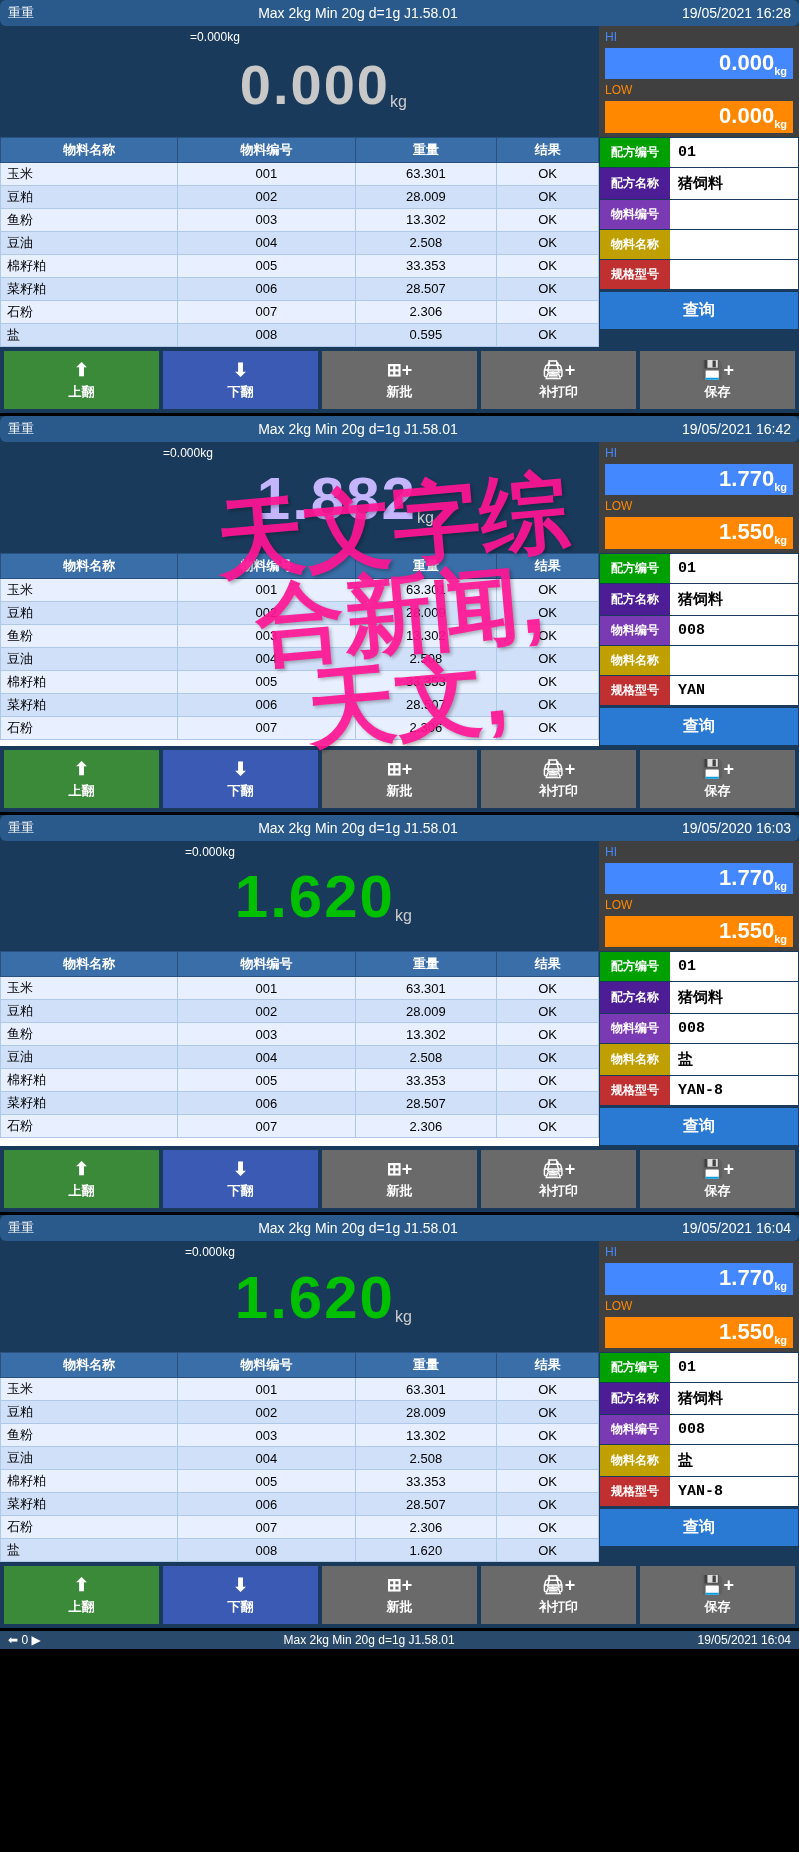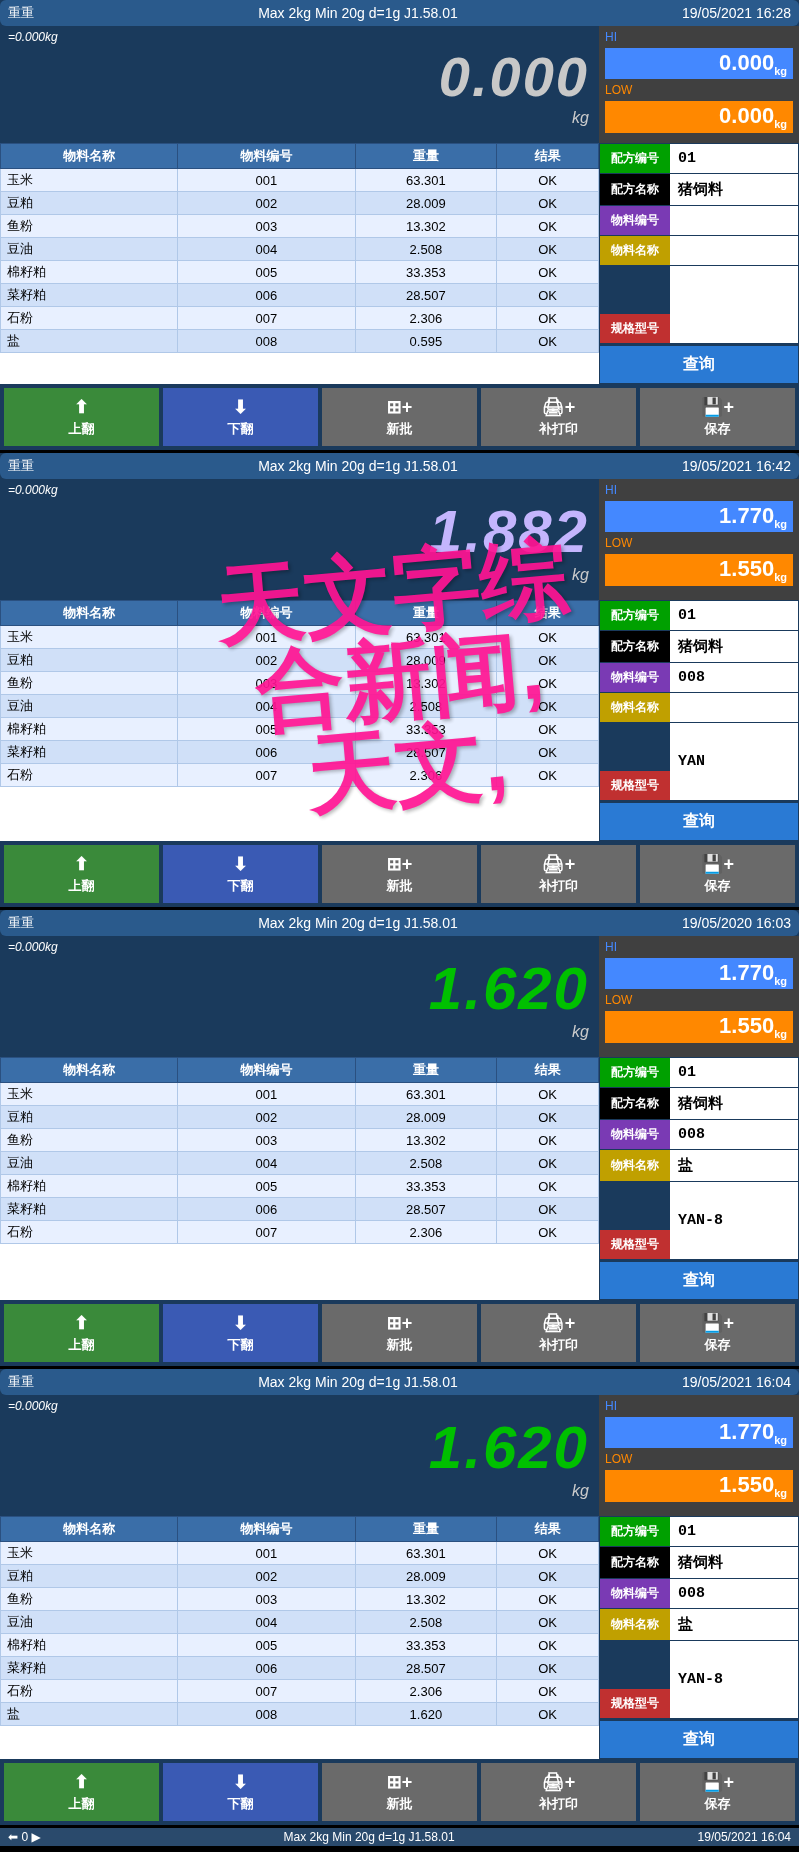--- a/index.html
+++ b/index.html
@@ -32,27 +32,26 @@
     
     .weight-display-area {
       display: flex;
       width: 100%;
     }
 
     .weight-main {
       flex: 1;
       background: #1a3a5c;
       display: flex;
-      flex-direction: column;
+      flex-direction: row;
       justify-content: center;
       align-items: flex-end;
       padding-right: 10px;
       padding-top: 4px;
-      padding-bottom: 10px;
-      font-style: italic;
+      padding-bottom: 20px;
     }
 
     .weight-main .weight-value {
       font-size: 56px;
       font-weight: bold;
       color: #c8c8c8;
       letter-spacing: 2px;
     }
 
     .weight-main .weight-value.red-val {
@@ -185,24 +184,24 @@
       font-size: 12px;
       font-weight: bold;
       color: #fff;
       display: flex;
       align-items: center;
       justify-content: center;
       text-align: center;
     }
 
     .info-label.green { background: #00a000; }
-    .info-label.blue { background: #000000; }
+    .info-label.blue { background: #4c1d95; }
     .info-label.purple { background: #7a3ab4; }
     .info-label.yellow { background: #c0a000; }
-    .info-label.red { background: #c03030; margin-top: 48px; }
+    .info-label.red { background: #c03030; }
 
     .info-value {
       flex: 1;
       background: #fff;
       padding: 6px 8px;
       font-size: 15px;
       font-weight: bold;
       color: #000;
       display: flex;
       align-items: center;

